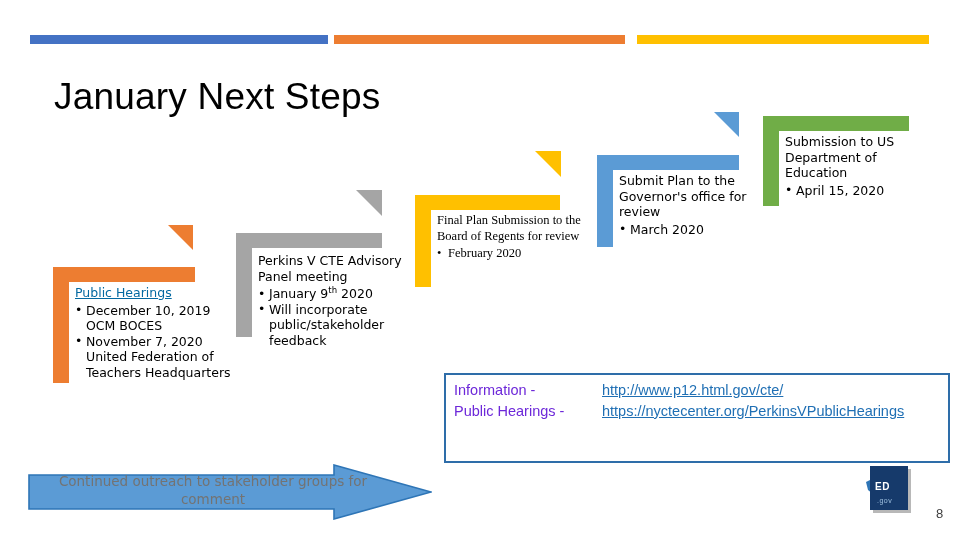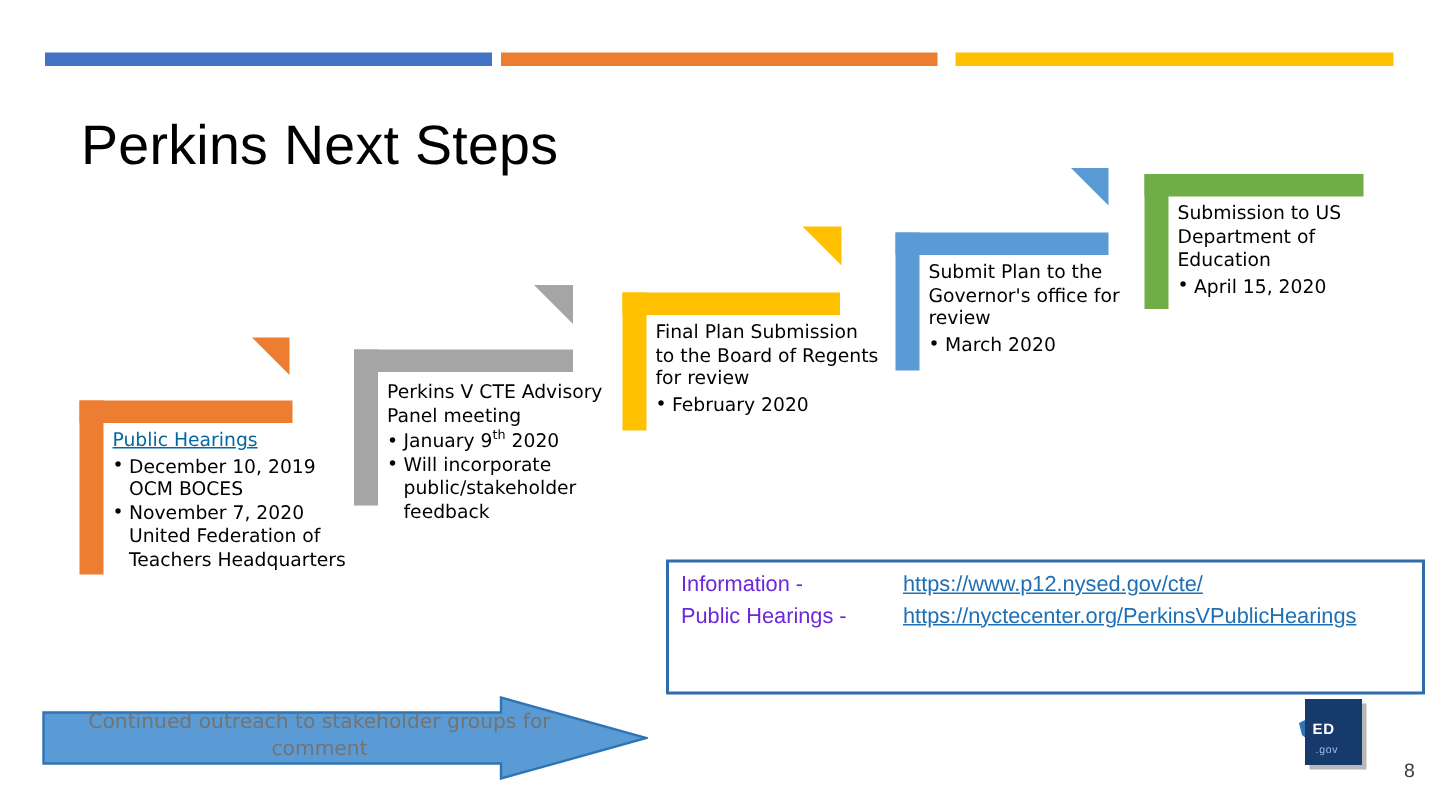--- a/index.html
+++ b/index.html
@@ -210,21 +210,21 @@
 </style>
 </head>
 <body>
 
 <div class="slide">
 
   <div class="topbar blue"></div>
   <div class="topbar orange"></div>
   <div class="topbar yellow"></div>
 
-  <div class="slide-title">Perkins Next Steps</div>
+  <div class="slide-title">January Next Steps</div>
 
   <div class="stage" style="left:53px; top:225px; width:180px;">
     <div class="tri" style="left:115px; top:0px; border-left:25px solid transparent; border-top:25px solid #ED7D31;"></div>
     <div class="lshape" style="top:42px;">
       <div class="harm" style="width:142px; background:#ED7D31;"></div>
       <div class="varm" style="height:116px; background:#ED7D31;"></div>
     </div>
     <div class="body" style="left:22px; top:60px; width:160px;">
       <div class="heading link">Public Hearings</div>
       <ul>
@@ -258,21 +258,21 @@
       </ul>
     </div>
   </div>
 
   <div class="stage" style="left:415px; top:151px; width:180px;">
     <div class="tri" style="left:120px; top:0px; border-left:26px solid transparent; border-top:26px solid #FFC000;"></div>
     <div class="lshape" style="top:44px;">
       <div class="harm" style="width:145px; background:#FFC000;"></div>
       <div class="varm" style="height:92px; background:#FFC000;"></div>
     </div>
-    <div class="body" style="left:22px; top:62px; width:150px;">
+    <div class="body" style="left:22px; top:62px; width:150px;font-family:Liberation Serif, serif;">
       <div class="heading">Final Plan Submission to the Board of Regents for review</div>
       <ul>
         <li>
           <span>February 2020</span>
         </li>
       </ul>
     </div>
   </div>
 
   <div class="stage" style="left:597px; top:112px; width:180px;">
@@ -302,21 +302,21 @@
         <li>
           <span>April 15, 2020</span>
         </li>
       </ul>
     </div>
   </div>
 
   <div class="infobox">
     <div class="infotable">
       <span class="inforow">
-        <span class="infolabel w1">Information -</span><span class="infolink">https://www.p12.nysed.gov/cte/</span>
+        <span class="infolabel w1">Information -</span><span class="infolink">http://www.p12.html.gov/cte/</span>
       </span>
       <span class="inforow">
         <span class="infolabel w1">Public Hearings -</span><span class="infolink">https://nyctecenter.org/PerkinsVPublicHearings</span>
       </span>
     </div>
   </div>
 
   <div class="arrowwrap">
     <svg width="404" height="56" viewBox="0 0 404 56">
       <polygon points="1,11 306,11 306,1 403,28 306,55 306,45 1,45" fill="#5B9BD5" stroke="#2E75B6" stroke-width="1.6"></polygon>

